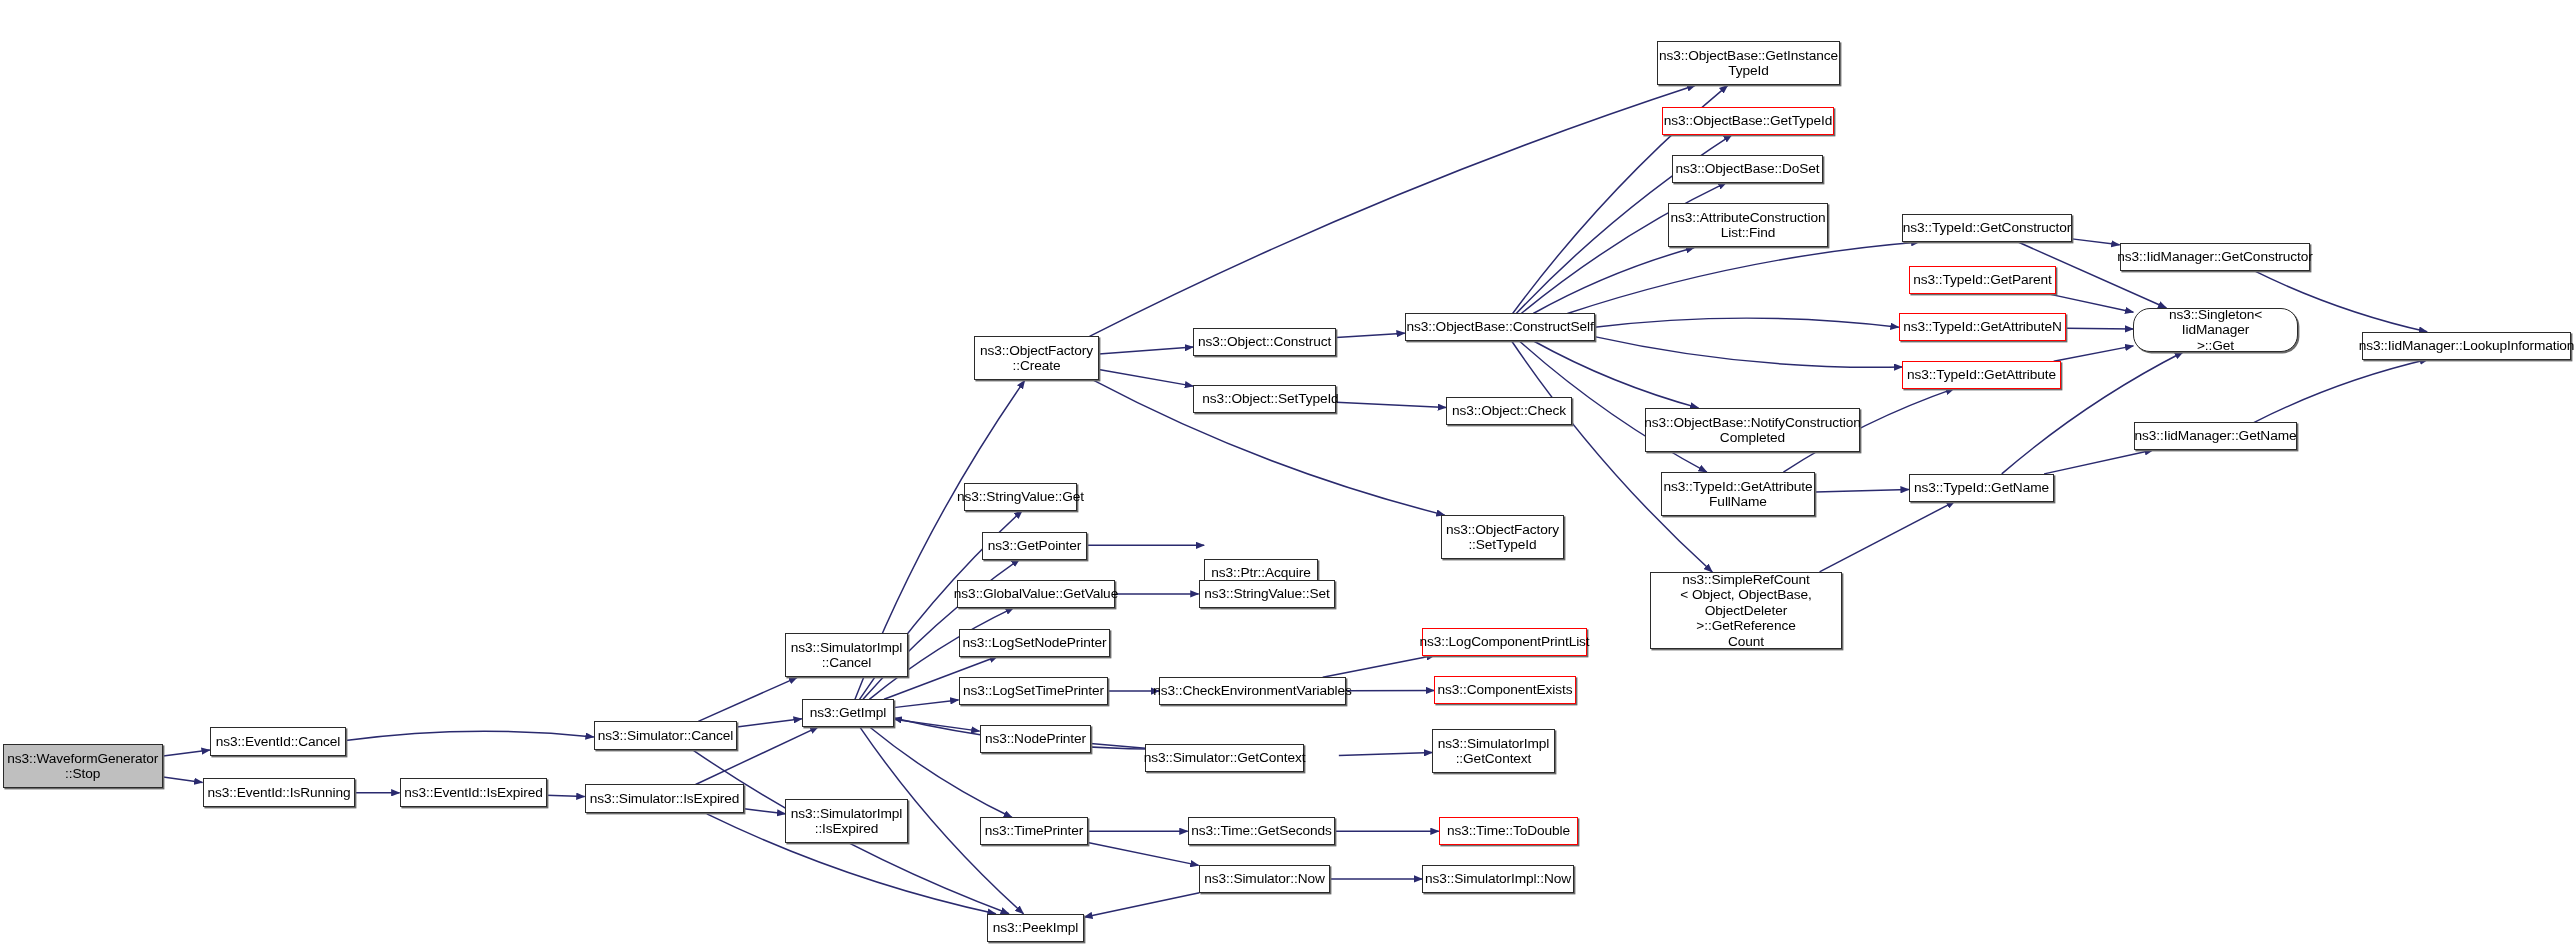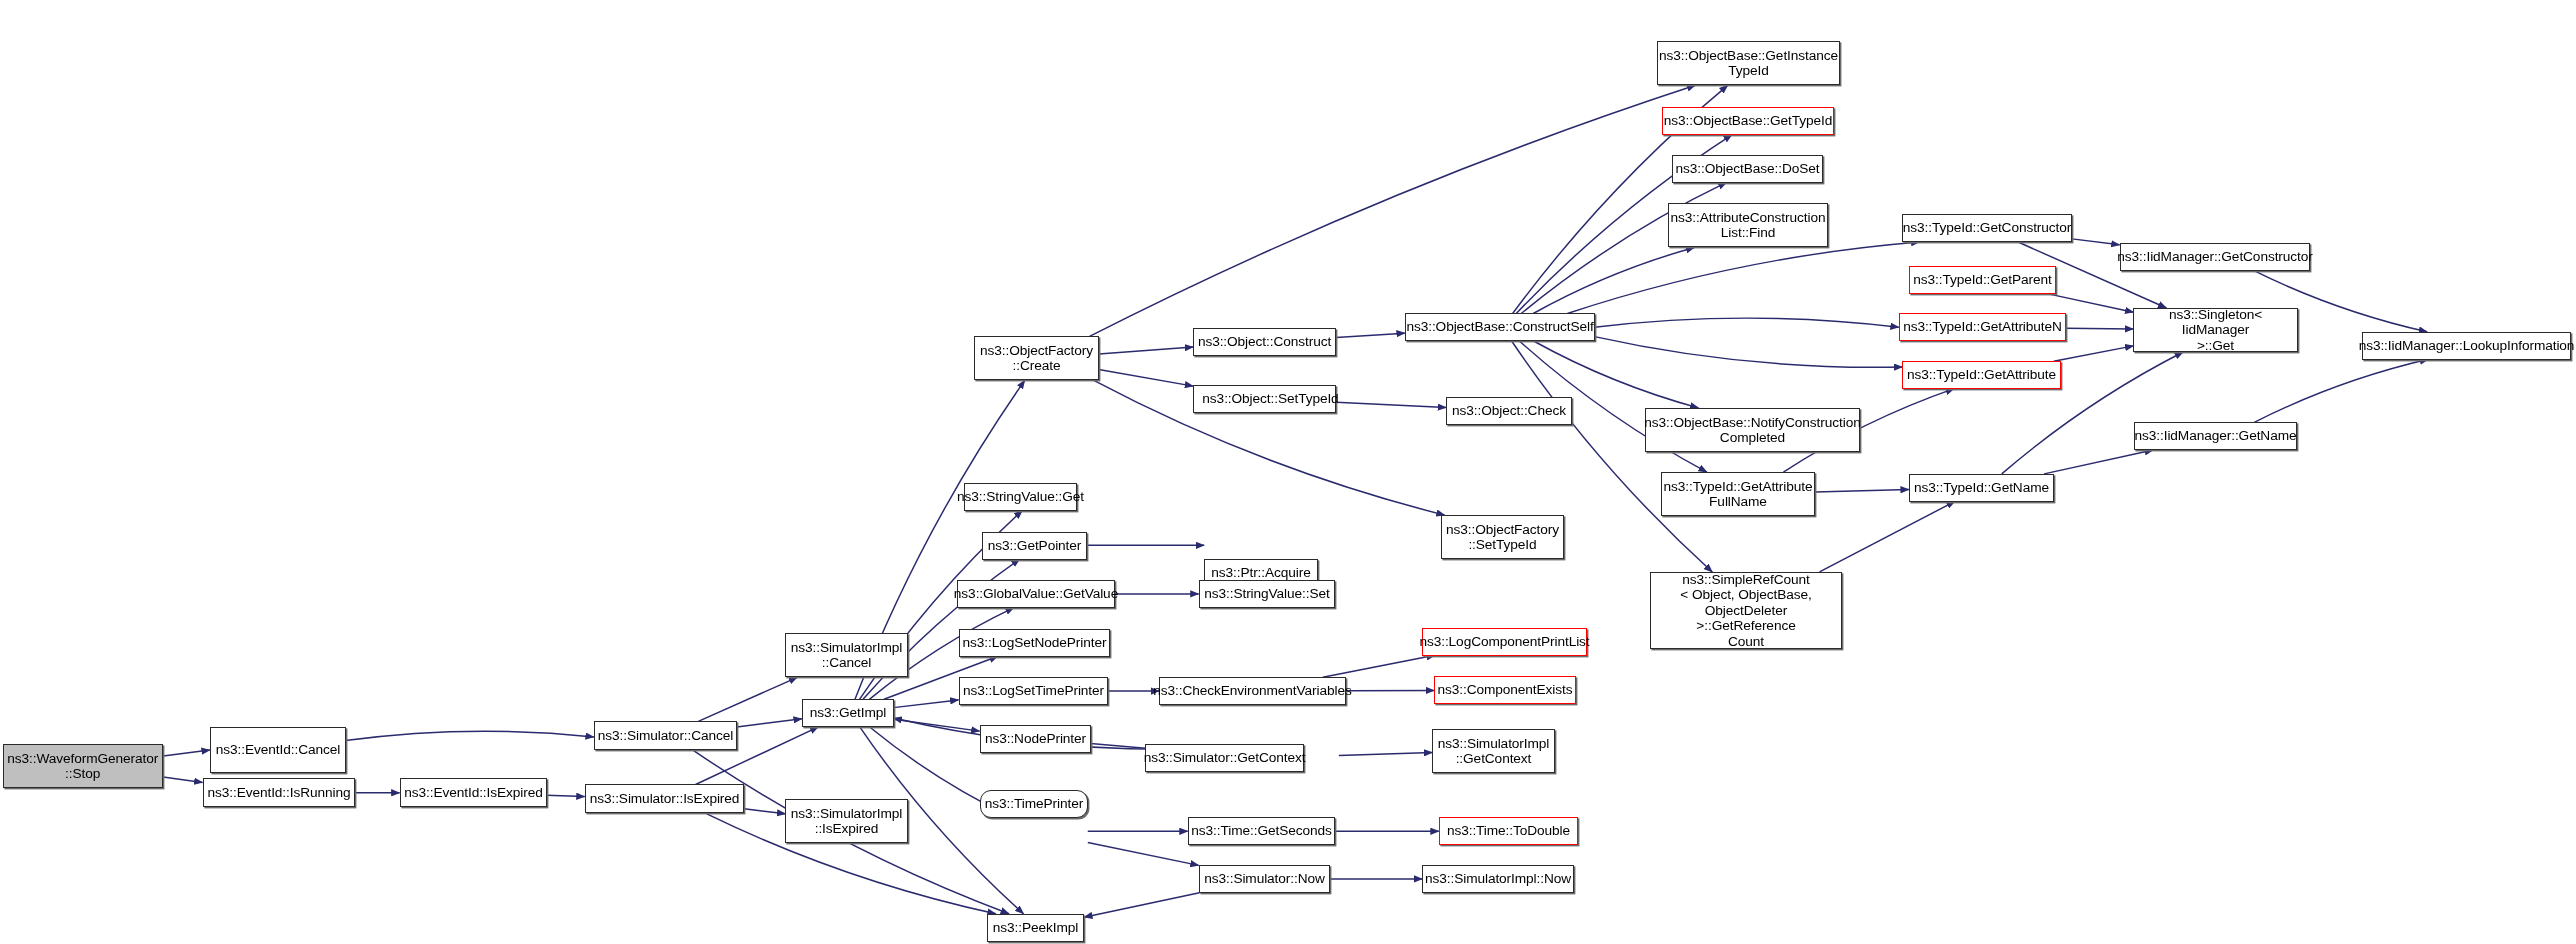--- a/index.html
+++ b/index.html
@@ -103,21 +103,21 @@
         <path d="M2241.061224489796,394 Q2284.5306122448983,385.6470588235294 2328,377.29411764705884" fill="none" stroke="#2a2a6e" stroke-width="1.6" marker-end="url(#ah)"></path>
         <path d="M2184.3255813953488,517 Q2275.322325581395,438.6227906976744 2382.279069767442,384" fill="none" stroke="#2a2a6e" stroke-width="1.6" marker-end="url(#ah)"></path>
         <path d="M2230.5714285714284,517 Q2290,504 2349.4285714285716,491" fill="none" stroke="#2a2a6e" stroke-width="1.6" marker-end="url(#ah)"></path>
         <path d="M2458.9484536082473,295 Q2549.73,339.87618556701034 2648.5515463917527,362" fill="none" stroke="#2a2a6e" stroke-width="1.6" marker-end="url(#ah)"></path>
         <path d="M2459.3636363636365,461 Q2550.36,415.0836363636364 2649.6363636363635,392" fill="none" stroke="#2a2a6e" stroke-width="1.6" marker-end="url(#ah)"></path>
       </g>
   </svg>
   <div id="node-layer">
       <div class="node highlight" style="left: 2.7px; top: 744px; width: 160px; height: 44px; justify-content: center;"><span>ns3::WaveformGenerator
 ::Stop</span></div>
-      <div class="node" style="left: 210px; top: 727px; width: 136px; height: 46px;"><span>ns3::EventId::Cancel</span></div>
+      <div class="node" style="left: 210px; top: 727px; width: 136px; height: 29px;"><span>ns3::EventId::Cancel</span></div>
       <div class="node" style="left: 203px; top: 778px; width: 152px; height: 29px;"><span>ns3::EventId::IsRunning</span></div>
       <div class="node" style="left: 400px; top: 778px; width: 147px; height: 29px;"><span>ns3::EventId::IsExpired</span></div>
       <div class="node" style="left: 594px; top: 721px; width: 143px; height: 29px;"><span>ns3::Simulator::Cancel</span></div>
       <div class="node" style="left: 585px; top: 784px; width: 159px; height: 29px;"><span>ns3::Simulator::IsExpired</span></div>
       <div class="node" style="left: 785px; top: 633px; width: 123px; height: 44px;"><span>ns3::SimulatorImpl
 ::Cancel</span></div>
       <div class="node" style="left: 802px; top: 699px; width: 92px; height: 27.5px;"><span>ns3::GetImpl</span></div>
       <div class="node" style="left: 785px; top: 799px; width: 123px; height: 44px;"><span>ns3::SimulatorImpl
 ::IsExpired</span></div>
       <div class="node" style="left: 987px; top: 914px; width: 97px; height: 27.5px;"><span>ns3::PeekImpl</span></div>
@@ -128,21 +128,21 @@
       <div class="node" style="left: 1199px; top: 580px; width: 136px; height: 27.5px;"><span>ns3::StringValue::Set</span></div>
       <div class="node" style="left: 959px; top: 629px; width: 151px; height: 27.5px;"><span>ns3::LogSetNodePrinter</span></div>
       <div class="node" style="left: 959px; top: 677px; width: 149px; height: 27.5px;"><span>ns3::LogSetTimePrinter</span></div>
       <div class="node" style="left: 1159px; top: 677px; width: 187px; height: 27.5px;"><span>ns3::CheckEnvironmentVariables</span></div>
       <div class="node red" style="left: 1422px; top: 628px; width: 165px; height: 27.5px;"><span>ns3::LogComponentPrintList</span></div>
       <div class="node red" style="left: 1434px; top: 676px; width: 142px; height: 27.5px;"><span>ns3::ComponentExists</span></div>
       <div class="node" style="left: 980px; top: 725px; width: 111px; height: 27.5px;"><span>ns3::NodePrinter</span></div>
       <div class="node" style="left: 1145px; top: 744px; width: 159px; height: 27.5px;"><span>ns3::Simulator::GetContext</span></div>
       <div class="node" style="left: 1432px; top: 729px; width: 123px; height: 44px;"><span>ns3::SimulatorImpl
 ::GetContext</span></div>
-      <div class="node" style="left: 980px; top: 790px; width: 108px; height: 27.5px; border-radius: 11px;"><span>ns3::TimePrinter</span></div>
+      <div class="node" style="left: 980px; top: 817px; width: 108px; height: 27.5px;"><span>ns3::TimePrinter</span></div>
       <div class="node" style="left: 1188px; top: 817px; width: 147px; height: 27.5px;"><span>ns3::Time::GetSeconds</span></div>
       <div class="node red" style="left: 1439px; top: 817px; width: 139px; height: 27.5px;"><span>ns3::Time::ToDouble</span></div>
       <div class="node" style="left: 1199px; top: 865px; width: 131px; height: 27.5px;"><span>ns3::Simulator::Now</span></div>
       <div class="node" style="left: 1422px; top: 865px; width: 152px; height: 27.5px;"><span>ns3::SimulatorImpl::Now</span></div>
       <div class="node" style="left: 974px; top: 336px; width: 125px; height: 44px;"><span>ns3::ObjectFactory
 ::Create</span></div>
       <div class="node" style="left: 1193px; top: 328px; width: 143px; height: 27.5px;"><span>ns3::Object::Construct</span></div>
       <div class="node" style="left: 1193px; top: 385px; width: 143px; height: 27.5px; padding-left: 12px;"><span>ns3::Object::SetTypeId</span></div>
       <div class="node" style="left: 1446px; top: 397px; width: 126px; height: 27.5px;"><span>ns3::Object::Check</span></div>
       <div class="node" style="left: 1441px; top: 515px; width: 123px; height: 44px;"><span>ns3::ObjectFactory
@@ -161,19 +161,19 @@
       <div class="node" style="left: 1650px; top: 572px; width: 192px; height: 77px;"><span>ns3::SimpleRefCount
 &lt; Object, ObjectBase,
 ObjectDeleter &gt;::GetReference
 Count</span></div>
       <div class="node" style="left: 1902px; top: 214px; width: 170px; height: 27.5px;"><span>ns3::TypeId::GetConstructor</span></div>
       <div class="node red" style="left: 1909px; top: 266px; width: 147px; height: 27.5px;"><span>ns3::TypeId::GetParent</span></div>
       <div class="node red" style="left: 1899px; top: 313px; width: 167px; height: 27.5px;"><span>ns3::TypeId::GetAttributeN</span></div>
       <div class="node red" style="left: 1902px; top: 361px; width: 159px; height: 27.5px;"><span>ns3::TypeId::GetAttribute</span></div>
       <div class="node" style="left: 1909px; top: 474px; width: 145px; height: 27.5px;"><span>ns3::TypeId::GetName</span></div>
       <div class="node" style="left: 2120px; top: 243px; width: 190px; height: 27.5px;"><span>ns3::IidManager::GetConstructor</span></div>
-      <div class="node" style="left: 2133px; top: 308px; width: 165px; height: 44px;"><span>ns3::Singleton&lt; IidManager
+      <div class="node" style="left: 2133px; top: 308px; width: 165px; height: 44px; border-radius: 17px;"><span>ns3::Singleton&lt; IidManager
 &gt;::Get</span></div>
       <div class="node" style="left: 2134px; top: 422px; width: 163px; height: 27.5px;"><span>ns3::IidManager::GetName</span></div>
       <div class="node" style="left: 2362px; top: 332px; width: 209px; height: 27.5px;"><span>ns3::IidManager::LookupInformation</span></div>
     </div>
 </div>
 
 
 </body></html>

